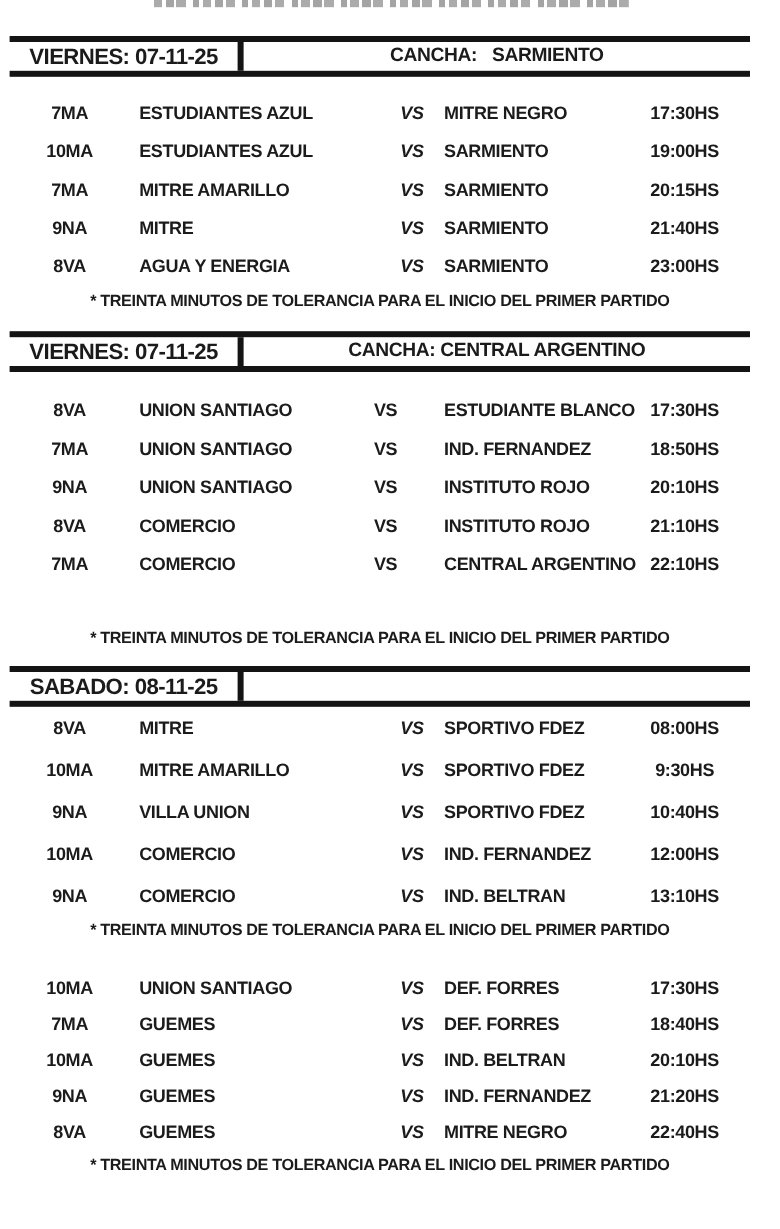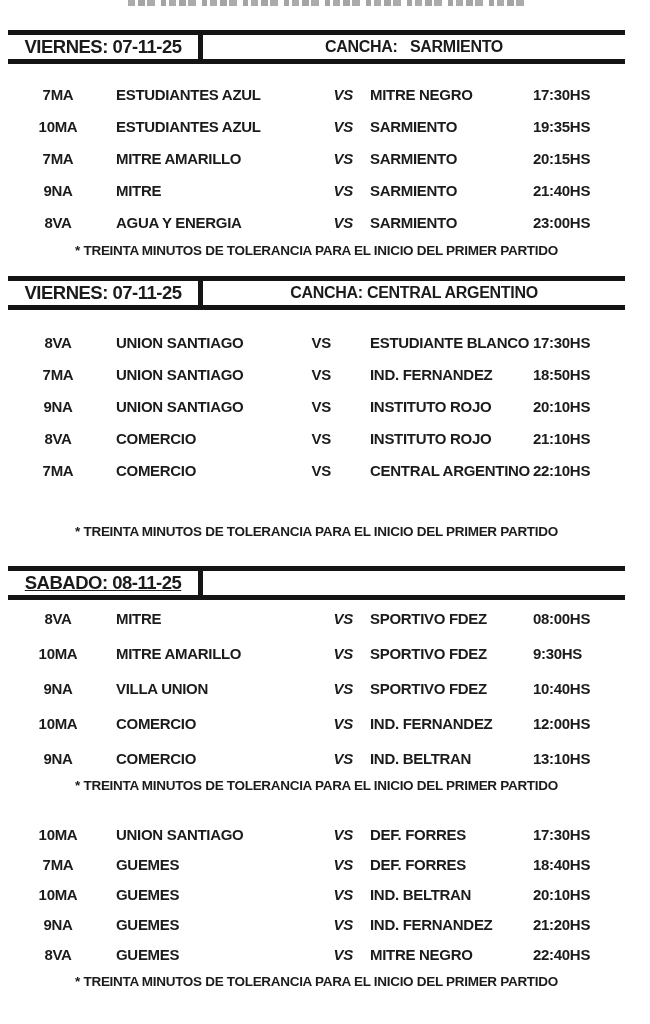--- a/index.html
+++ b/index.html
@@ -40,40 +40,40 @@
     flex: 1; display: flex; align-items: center; justify-content: center;
     font-size: 16px; letter-spacing: -0.3px; white-space: pre;
   }
 
   .row { display: flex; align-items: center; font-size: 15px; letter-spacing: -0.3px; }
   .cell { white-space: pre; }
   .cat  { width: 100px; text-align: center; }
   .t1   { width: 190px; padding-left: 8px;  box-sizing: border-box; }
   .vs   { width: 55px;  text-align: right; font-style: italic; }
   .t2   { width: 180px; padding-left: 17px; box-sizing: border-box; }
-  .time { flex: 1; text-align: left; padding-right: 17px; }
+  .time { flex: 1; text-align: center; padding-right: 17px; }
 
   .note {
     text-align: center; font-size: 13.5px; letter-spacing: -0.3px;
     height: 17px; line-height: 17px;
   }
 
   
   .sec-0 .sec-header { margin-top: 22px; }
   .sec-0 .rows { margin-top: 14px; }
   .sec-0 .row  { height: 32px; }
   .sec-0 .note { margin-top: 4px; }
 
   .sec-1 .sec-header { margin-top: 17px; }
   .sec-1 .rows { margin-top: 16px; }
   .sec-1 .row  { height: 32px; }
   .sec-1 .note { margin-top: 37px; }
   .sec-1 .vs   { font-style: normal; transform: translateX(-22px); }
 
-  .sec-2 .sec-header { margin-top: 26px; text-decoration: underline; }
+  .sec-2 .sec-header { margin-top: 15px; }
   .sec-2 .rows { margin-top: 1px; }
   .sec-2 .row  { height: 35px; }
   .sec-2 .note { margin-top: 1px; }
 
   .sec-3 .sec-header { margin-top: 13px; }
   .sec-3 .rows { margin-top: 25px; }
   .sec-3 .row  { height: 30px; }
   .sec-3 .note { margin-top: 4px; }
 </style>
 </head>
@@ -94,21 +94,21 @@
     <span class="cell t1">ESTUDIANTES AZUL</span>
     <span class="cell vs">VS</span>
     <span class="cell t2">MITRE NEGRO</span>
     <span class="cell time">17:30HS</span>
   </div>
           <div class="row">
     <span class="cell cat">10MA</span>
     <span class="cell t1">ESTUDIANTES AZUL</span>
     <span class="cell vs">VS</span>
     <span class="cell t2">SARMIENTO</span>
-    <span class="cell time">19:35HS</span>
+    <span class="cell time">19:00HS</span>
   </div>
           <div class="row">
     <span class="cell cat">7MA</span>
     <span class="cell t1">MITRE AMARILLO</span>
     <span class="cell vs">VS</span>
     <span class="cell t2">SARMIENTO</span>
     <span class="cell time">20:15HS</span>
   </div>
           <div class="row">
     <span class="cell cat">9NA</span>

